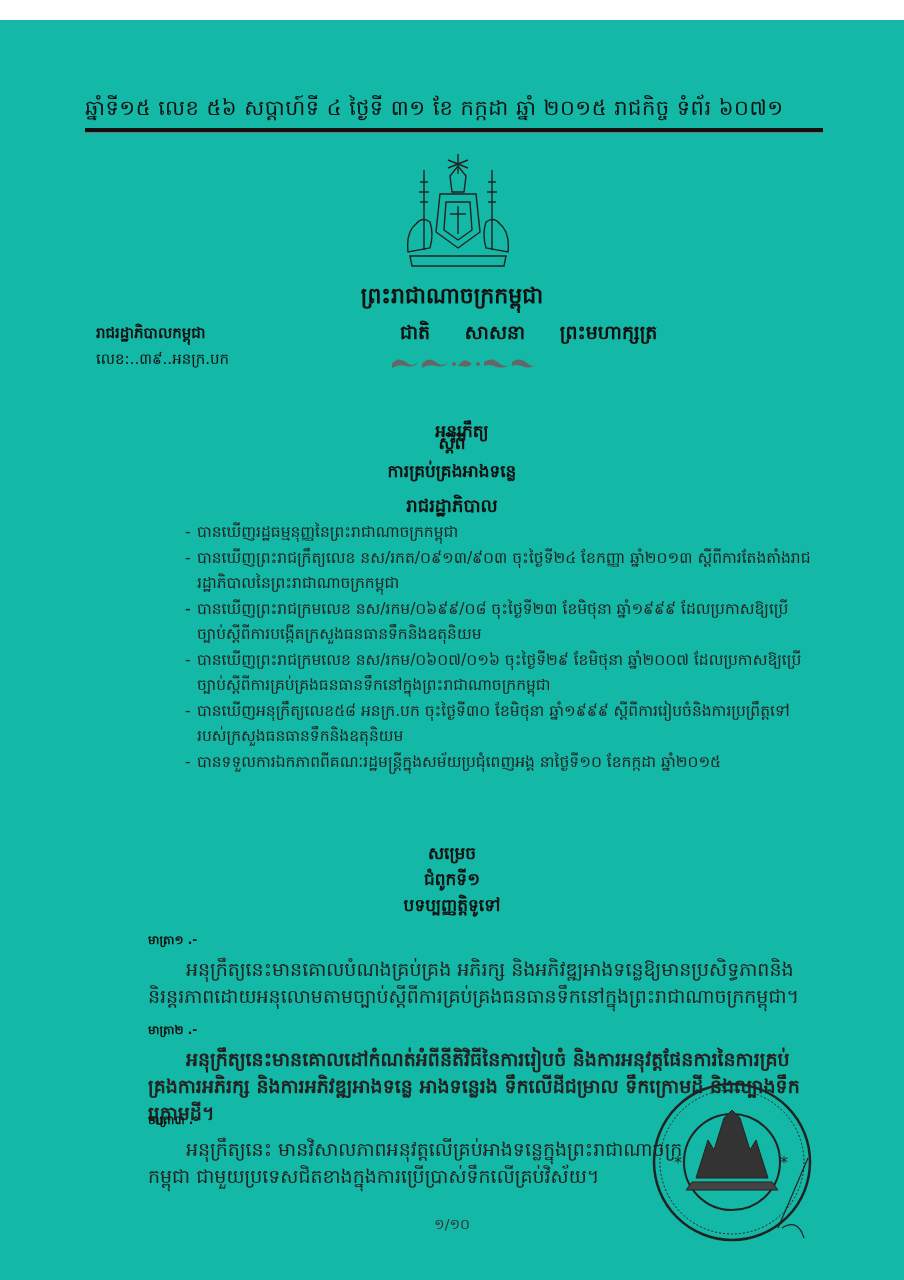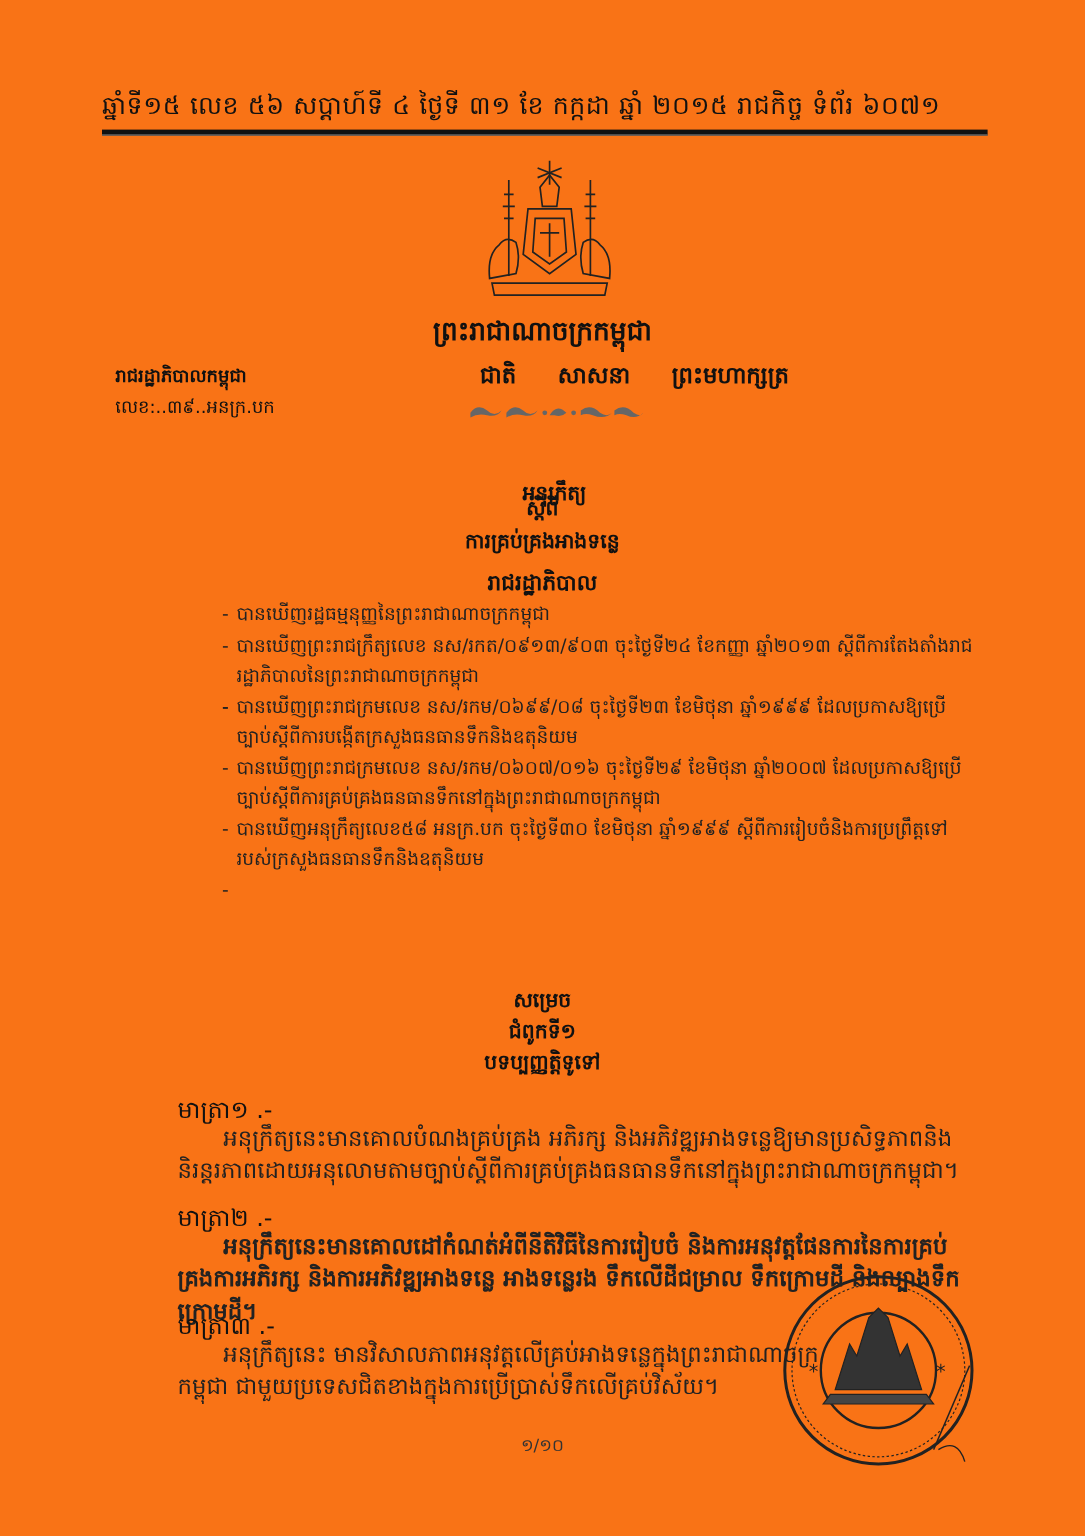--- a/index.html
+++ b/index.html
@@ -1,30 +1,30 @@
 <!DOCTYPE html>
 <html><head>
 <meta charset="utf-8">
 <style>
   html, body { margin: 0; padding: 0; background: #ffffff; }
   body { width: 904px; height: 1280px; position: relative; overflow: hidden; font-family: "DejaVu Sans", sans-serif; color: #1a1a1a; }
-  .page { position: absolute; inset: 0; background: #f97316; }
+  .page { position: absolute; inset: 0; background: #14b8a6; margin-top: 20px; }
   .header-line { position: absolute; left: 85px; top: 74px; width: 740px; font-size: 21px; letter-spacing: 0.5px; white-space: nowrap; color: #111; font-family: "DejaVu Serif", serif; }
   .header-rule { position: absolute; left: 85px; top: 108px; width: 738px; height: 4px; background: #111; border-bottom: 1px solid #777; }
   .emblem { position: absolute; left: 400px; top: 132px; width: 116px; height: 120px; }
   .kingdom { position: absolute; left: 0; width: 904px; top: 262px; text-align: center; font-size: 22px; font-weight: bold; color: #111; }
   .left-block { position: absolute; left: 96px; top: 300px; font-size: 15px; line-height: 26px; color: #111; }
   .motto { position: absolute; left: 400px; top: 300px; font-size: 19px; font-weight: bold; color: #111; white-space: nowrap; }
   .motto span { margin-right: 28px; }
   .ornament { position: absolute; left: 388px; top: 334px; width: 150px; height: 18px; }
   .center-title { position: absolute; left: 0; width: 904px; text-align: center; font-weight: bold; font-size: 17px; color: #111; }
   .preamble { position: absolute; left: 185px; top: 500px; width: 630px; font-size: 15.5px; line-height: 25.5px; color: #222; }
   .preamble .item { position: relative; padding-left: 12px; }
   .preamble .item .dash { position: absolute; left: 0; top: 0; }
-  .article-title { position: absolute; left: 148px; font-weight: normal; font-size: 20px; color: #111; }
+  .article-title { position: absolute; left: 148px; font-weight: bold; font-size: 12px; color: #111; }
   .article-body { position: absolute; left: 148px; width: 670px; font-size: 19px; line-height: 27px; color: #222; text-indent: 38px; }
   .page-number { position: absolute; left: 0; width: 904px; top: 1195px; text-align: center; font-size: 14px; color: #333; }
   .seal { position: absolute; left: 648px; top: 1058px; width: 168px; height: 168px; }
 </style>
 </head>
 <body>
 
 <div class="page">
 
   <div class="header-line">ឆ្នាំទី១៥ លេខ ៥៦  សប្តាហ៍ទី ៤  ថ្ងៃទី ៣១ ខែ កក្កដា ឆ្នាំ ២០១៥   រាជកិច្ច ទំព័រ ៦០៧១</div>
@@ -80,21 +80,21 @@
   <div class="center-title" style="top:412px;">ស្តីពី</div>
   <div class="center-title" style="top:474px; font-size:18px;">រាជរដ្ឋាភិបាល</div>
 
   <div class="preamble">
     <div class="item"><span class="dash">-</span><span>បានឃើញរដ្ឋធម្មនុញ្ញនៃព្រះរាជាណាចក្រកម្ពុជា</span></div>
     <div class="item"><span class="dash">-</span><span>បានឃើញព្រះរាជក្រឹត្យលេខ នស/រកត/០៩១៣/៩០៣ ចុះថ្ងៃទី២៤ ខែកញ្ញា ឆ្នាំ២០១៣ ស្តីពីការតែងតាំងរាជរដ្ឋាភិបាលនៃព្រះរាជាណាចក្រកម្ពុជា</span></div>
     <div class="item"><span class="dash">-</span></div>
     <div class="item"><span class="dash">-</span><span>បានឃើញព្រះរាជក្រមលេខ នស/រកម/០៦៩៩/០៨ ចុះថ្ងៃទី២៣ ខែមិថុនា ឆ្នាំ១៩៩៩ ដែលប្រកាសឱ្យប្រើច្បាប់ស្តីពីការបង្កើតក្រសួងធនធានទឹកនិងឧតុនិយម</span></div>
     <div class="item"><span class="dash">-</span><span>បានឃើញព្រះរាជក្រមលេខ នស/រកម/០៦០៧/០១៦ ចុះថ្ងៃទី២៩ ខែមិថុនា ឆ្នាំ២០០៧ ដែលប្រកាសឱ្យប្រើច្បាប់ស្តីពីការគ្រប់គ្រងធនធានទឹកនៅក្នុងព្រះរាជាណាចក្រកម្ពុជា</span></div>
     <div class="item"><span class="dash">-</span><span>បានឃើញអនុក្រឹត្យលេខ៥៨ អនក្រ.បក ចុះថ្ងៃទី៣០ ខែមិថុនា ឆ្នាំ១៩៩៩ ស្តីពីការរៀបចំនិងការប្រព្រឹត្តទៅរបស់ក្រសួងធនធានទឹកនិងឧតុនិយម</span></div>
-    <div class="item"><span class="dash">-</span></div>
+    <div class="item"><span class="dash">-</span><span>បានទទួលការឯកភាពពីគណៈរដ្ឋមន្ត្រីក្នុងសម័យប្រជុំពេញអង្គ នាថ្ងៃទី១០ ខែកក្កដា ឆ្នាំ២០១៥</span></div>
   </div>
 
   <div class="center-title" style="top:822px;">សម្រេច</div>
   <div class="center-title" style="top:848px;">ជំពូកទី១</div>
   <div class="center-title" style="top:874px;">បទប្បញ្ញត្តិទូទៅ</div>
 
   <div class="article-title" style="top:912px;">មាត្រា១ .-</div>
   <div class="article-body" style="top:936px;">អនុក្រឹត្យនេះមានគោលបំណងគ្រប់គ្រង  អភិរក្ស  និងអភិវឌ្ឍអាងទន្លេឱ្យមានប្រសិទ្ធភាពនិងនិរន្តរភាពដោយអនុលោមតាមច្បាប់ស្តីពីការគ្រប់គ្រងធនធានទឹកនៅក្នុងព្រះរាជាណាចក្រកម្ពុជា។</div>
 
   <div class="article-title" style="top:1002px;">មាត្រា២ .-</div>

